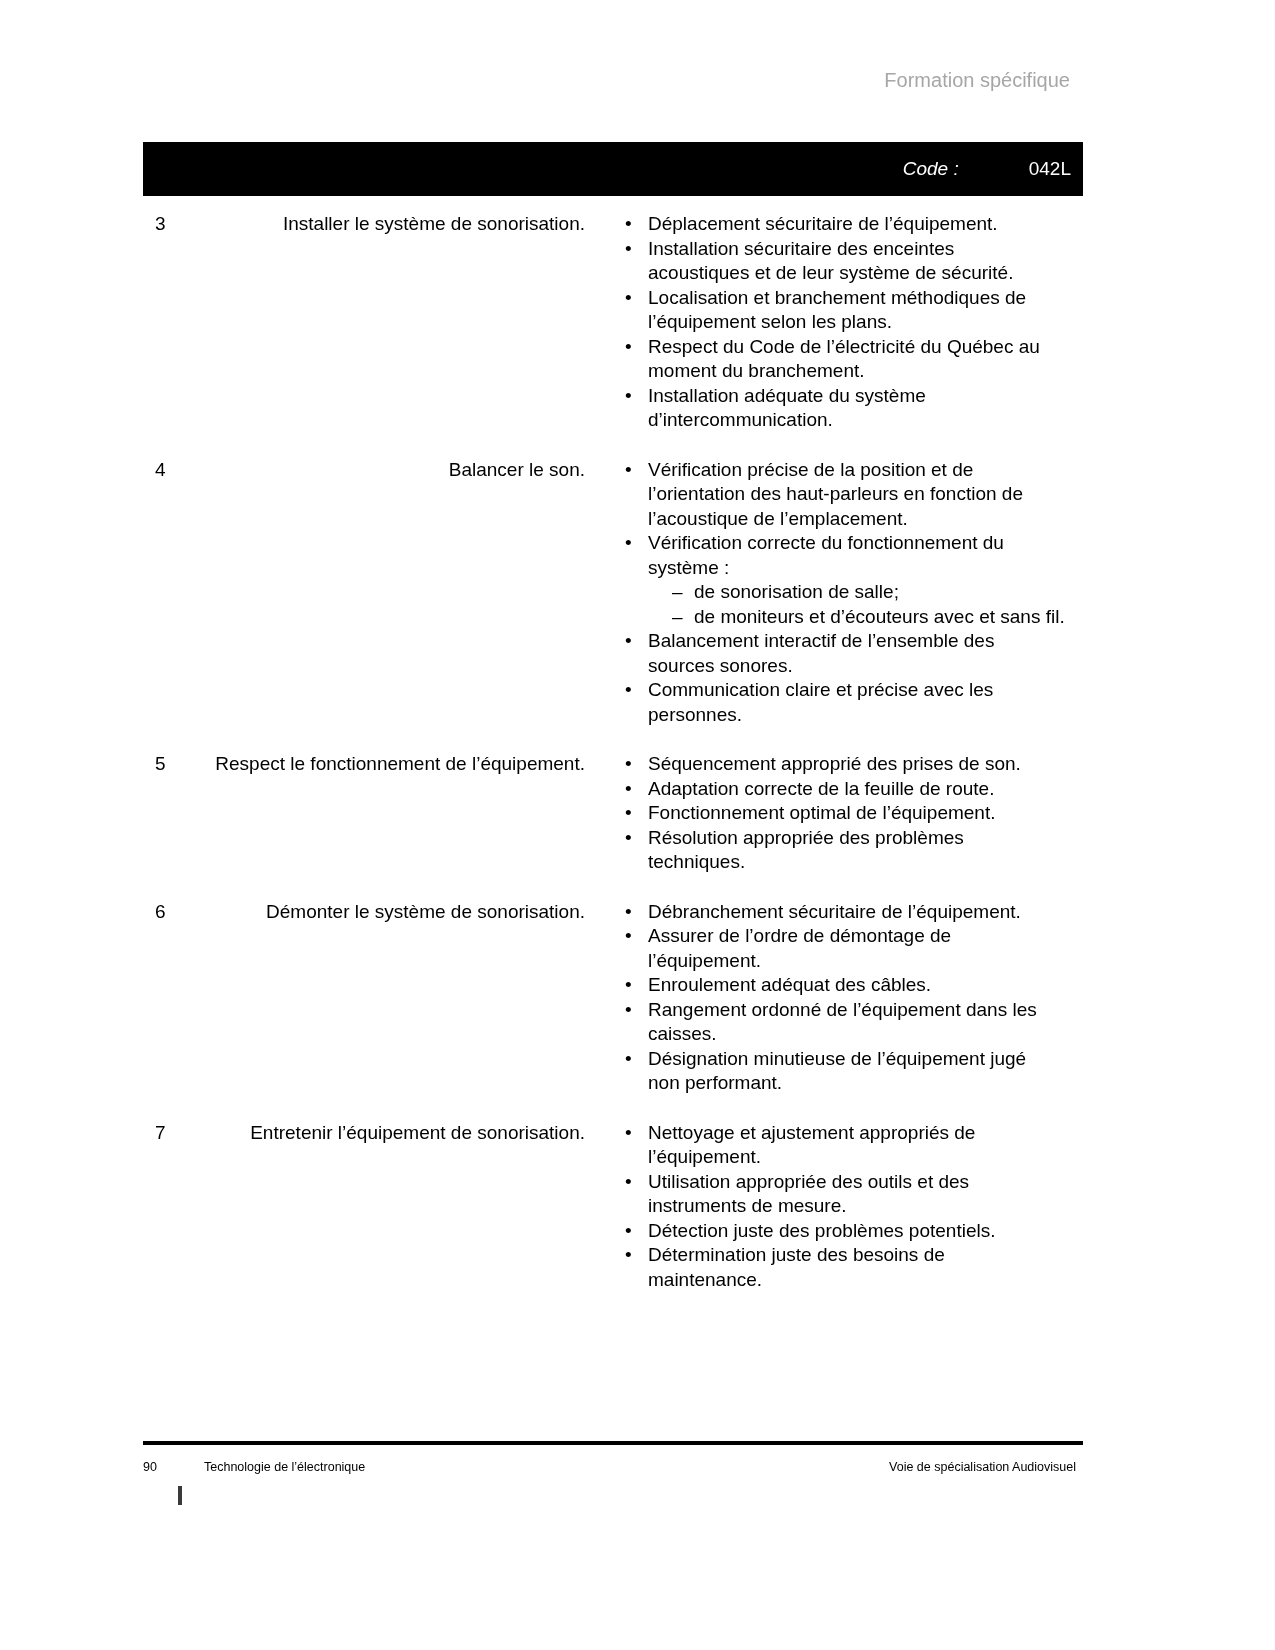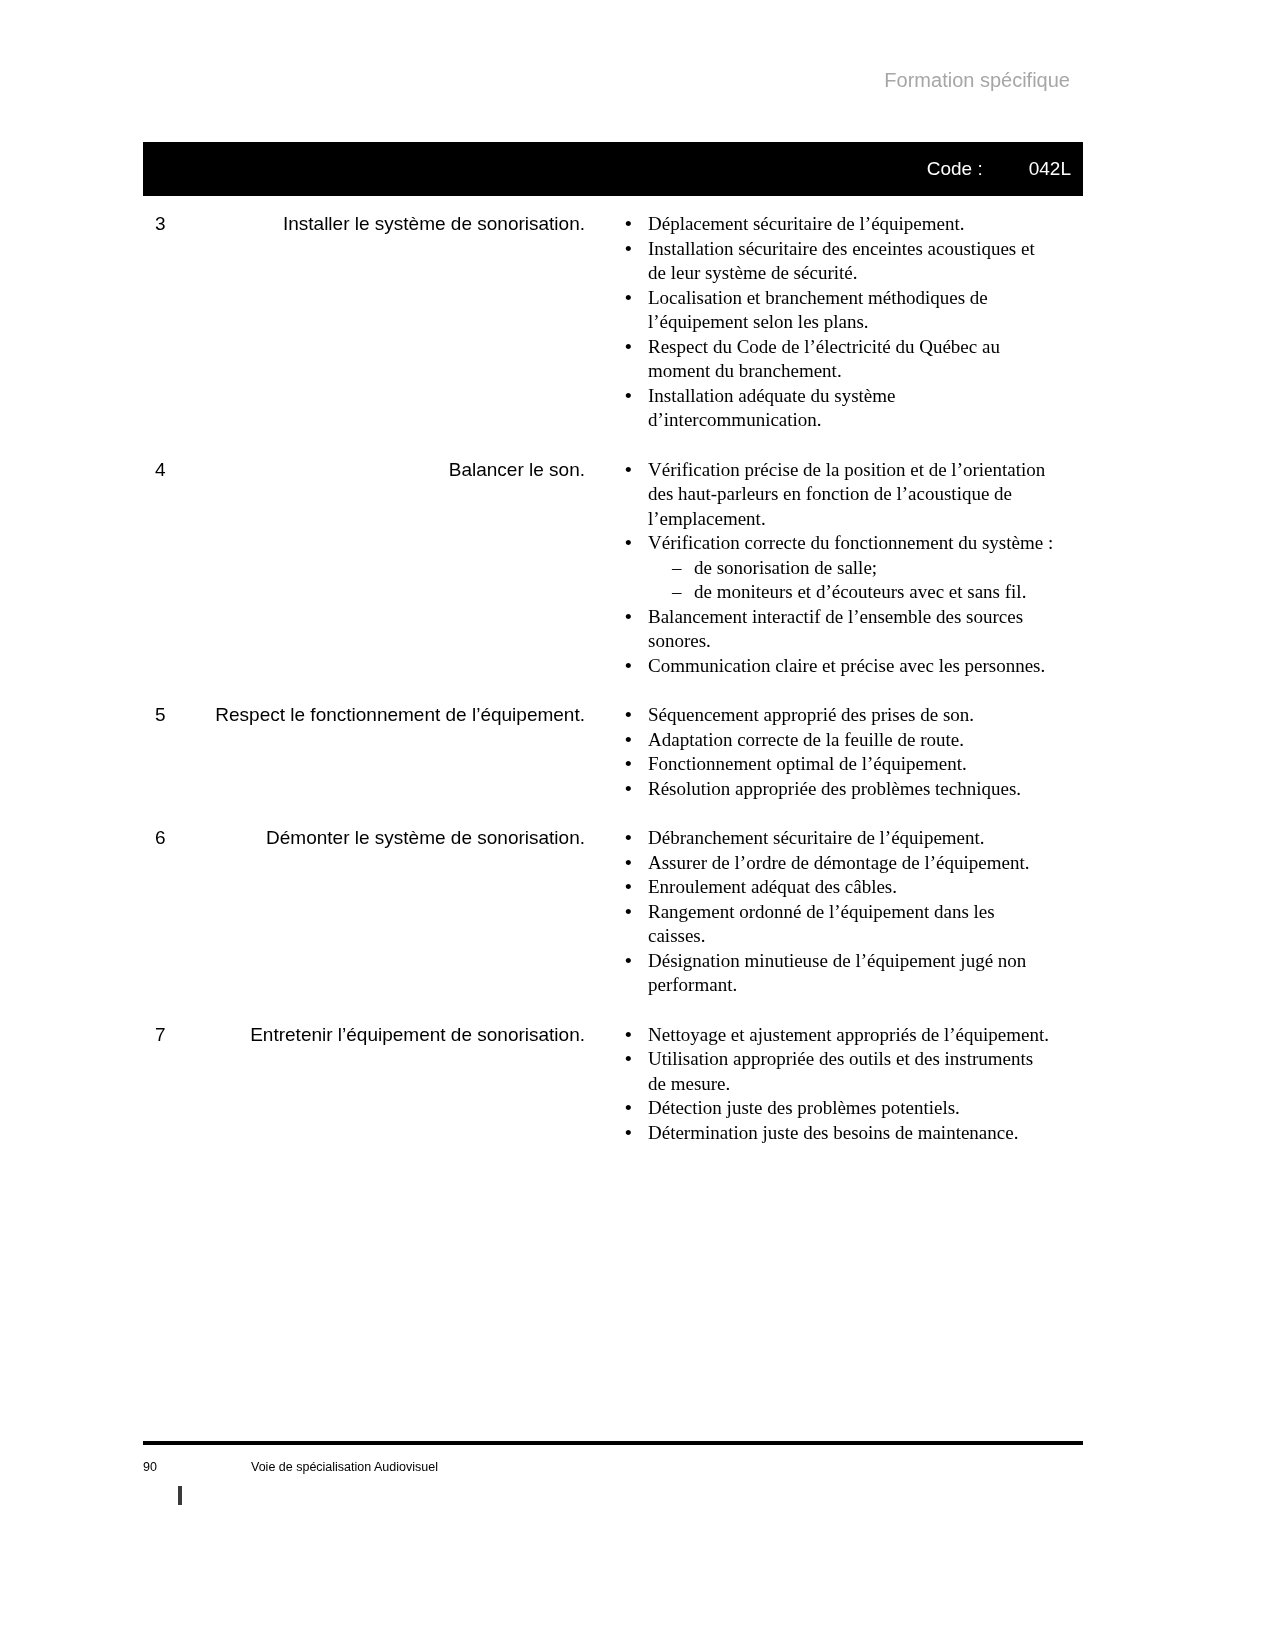--- a/index.html
+++ b/index.html
@@ -28,54 +28,53 @@
     width: 940px;
     height: 54px;
     background: #000000;
     color: #ffffff;
     display: flex;
     align-items: center;
     justify-content: flex-end;
     padding-right: 12px;
     box-sizing: border-box;
   }
-  .code-bar .code-label { margin-right: 46px; }
+  .code-bar .code-label { margin-right: 70px; font-style: italic; }
   .content {
     position: absolute;
     top: 212px;
     left: 155px;
     width: 899px;
   }
   .row { display: flex; align-items: flex-start; margin-bottom: 25px; }
   .row-left { flex: none; width: 470px; display: flex; }
   .row-num { flex: none; width: 27px; }
   .row-task { flex: 1; padding-right: 40px; text-align: right; }
   .row-right { flex: none; width: 429px; }
   .bullet { display: flex; }
   .bullet-dot { flex: none; width: 23px; }
-  .bullet-content { flex: 1; min-width: 0; font-family: Liberation Serif, serif; }
+  .bullet-content { flex: 1; min-width: 0; }
   .sub { display: flex; padding-left: 24px; white-space: nowrap; }
   .sub-dash { flex: none; width: 22px; }
   .footer-rule {
     position: absolute;
     top: 1441px;
     left: 143px;
     width: 940px;
     height: 4px;
     background: #000000;
   }
   .footer {
     position: absolute;
     top: 1459px;
     left: 143px;
     width: 933px;
     display: flex;
     font-size: 12.5px;
     line-height: 16px;
-    gap: 47px;
   }
   .footer-pagenum { flex: none; width: 61px; }
   .footer-left { flex: 1; }
   .footer-right { flex: none; }
   .cursor-artifact {
     position: absolute;
     top: 1486px;
     left: 178px;
     width: 4px;
     height: 19px;
@@ -319,18 +318,19 @@
     </div>
   </div>
 </div>
   </div>
 </div>
 
   <div class="footer-rule"></div>
 
   <div class="footer">
     <span class="footer-pagenum">90</span>
+    <span class="footer-left">Technologie de l’électronique</span>
     <span class="footer-right">Voie de spécialisation Audiovisuel</span>
   </div>
 
   <div class="cursor-artifact"></div>
 
 </div>
 
 </body></html>

